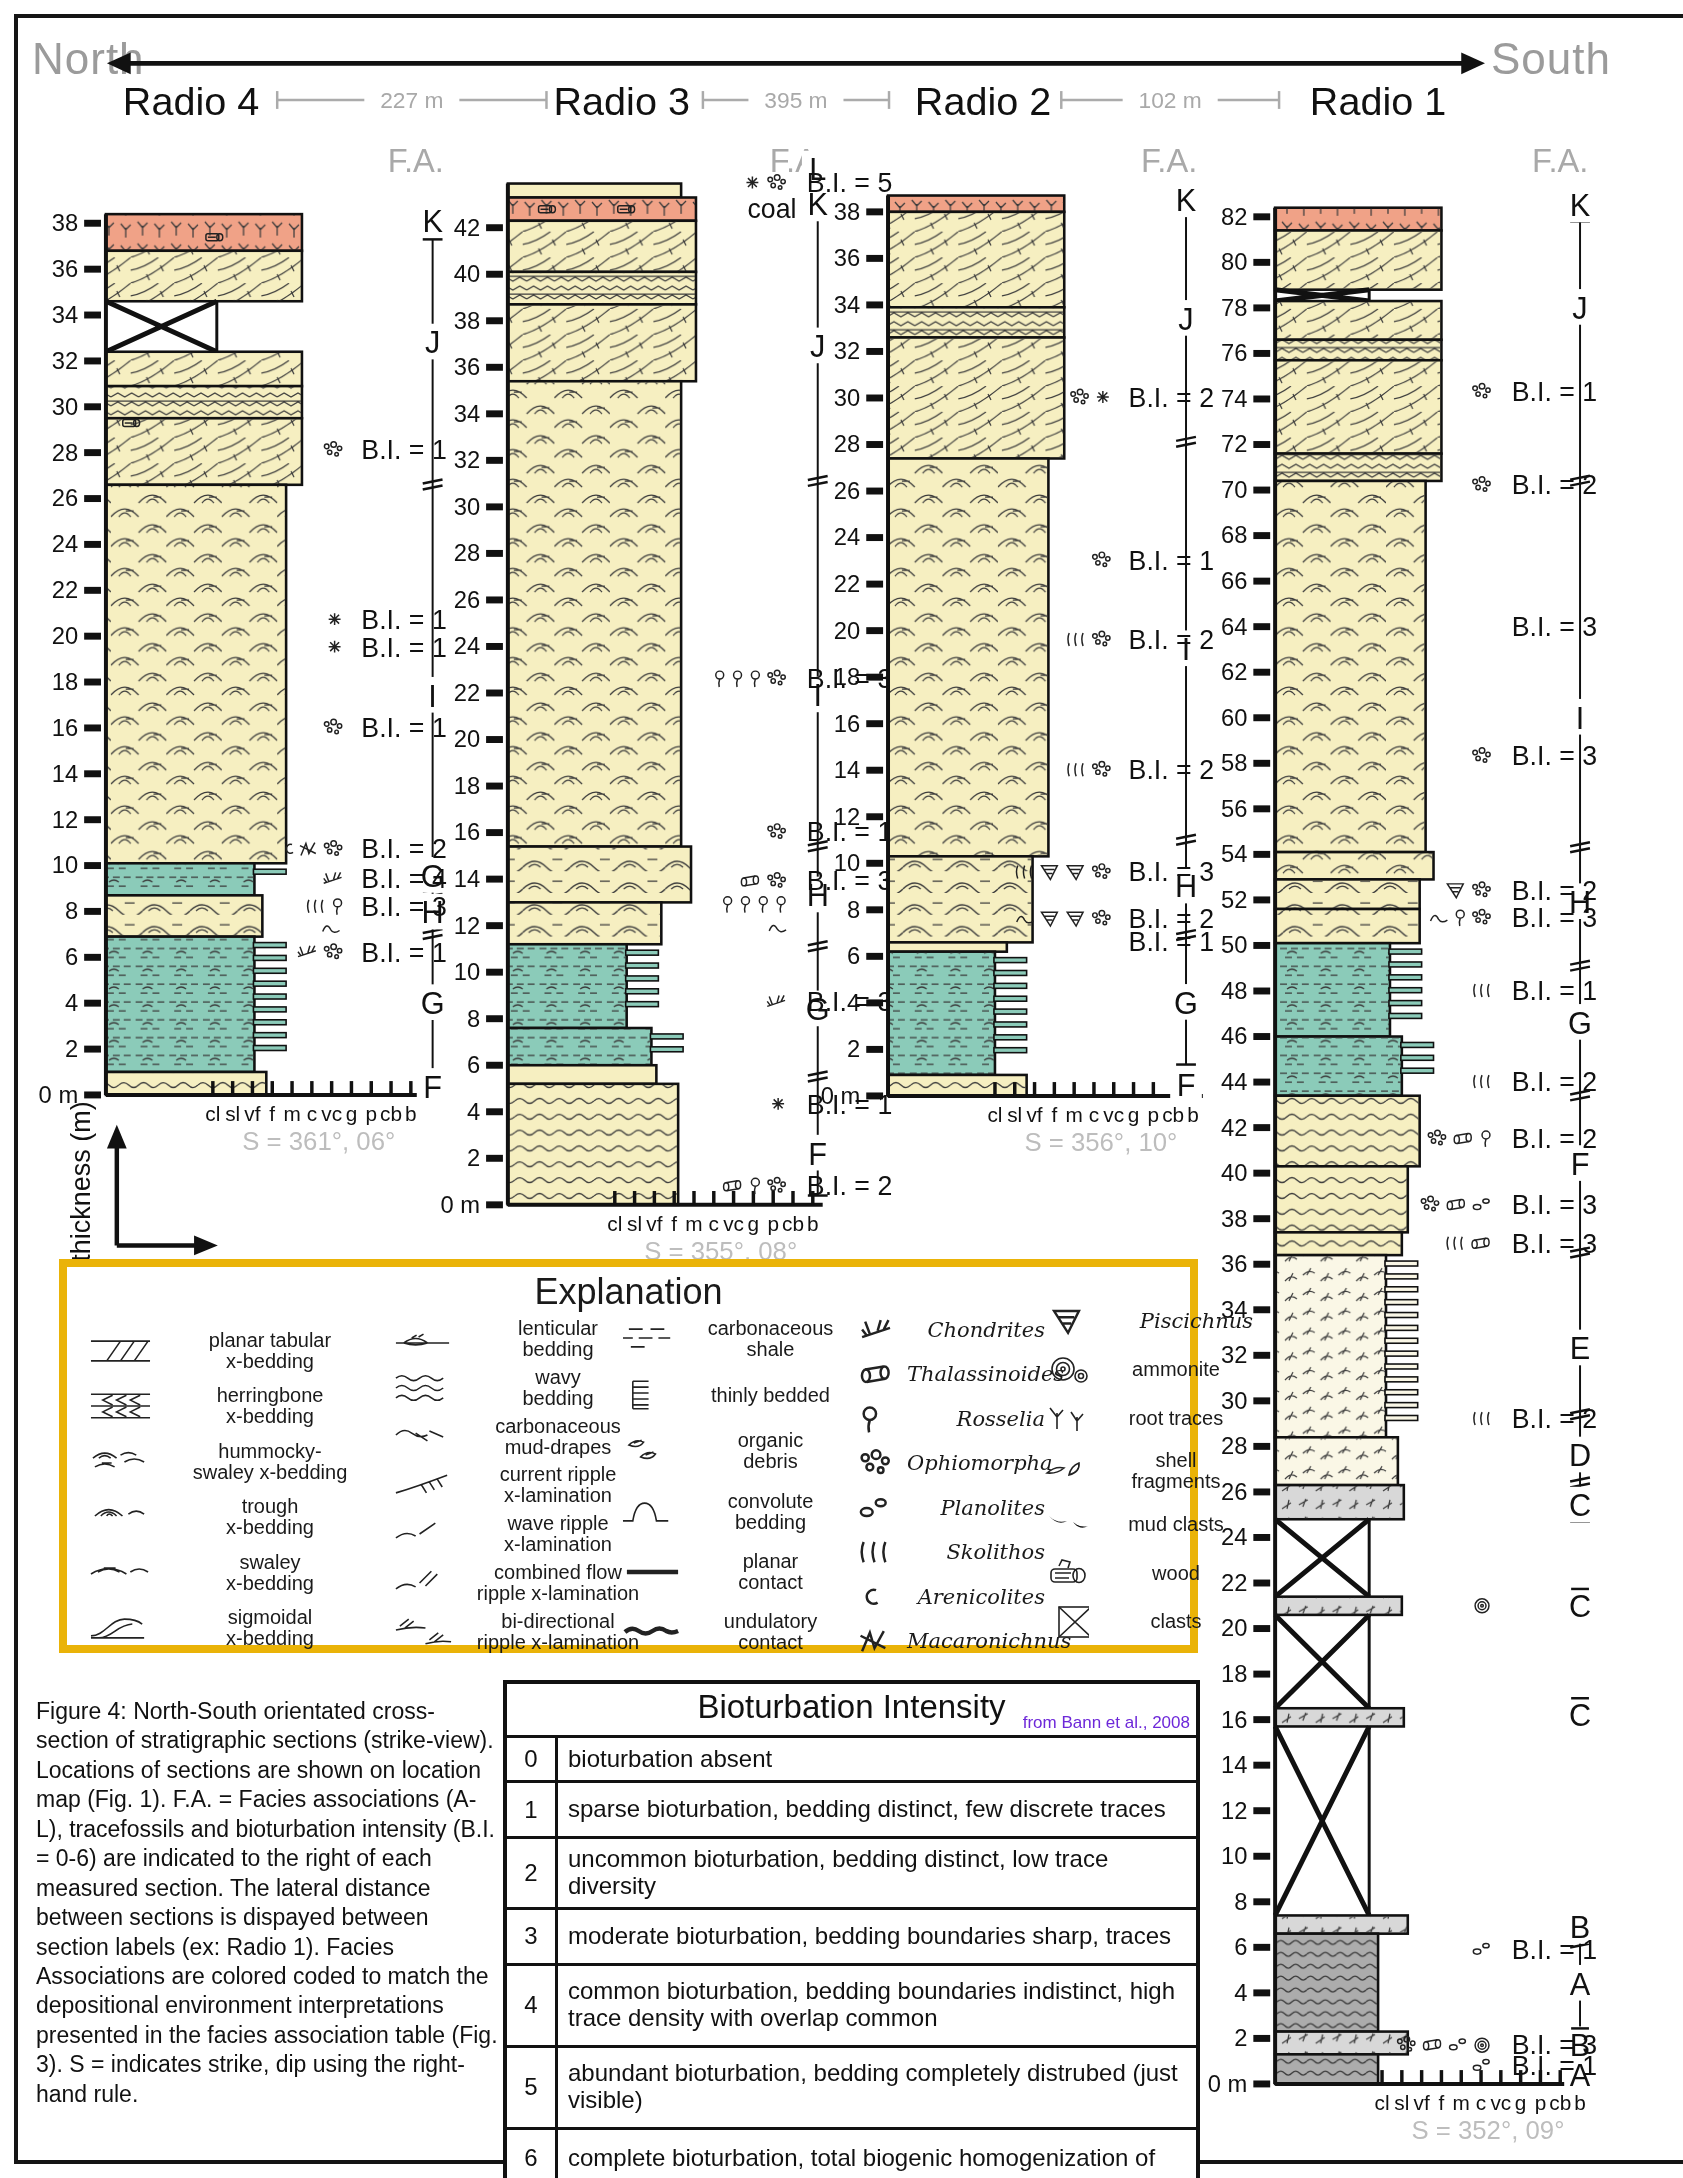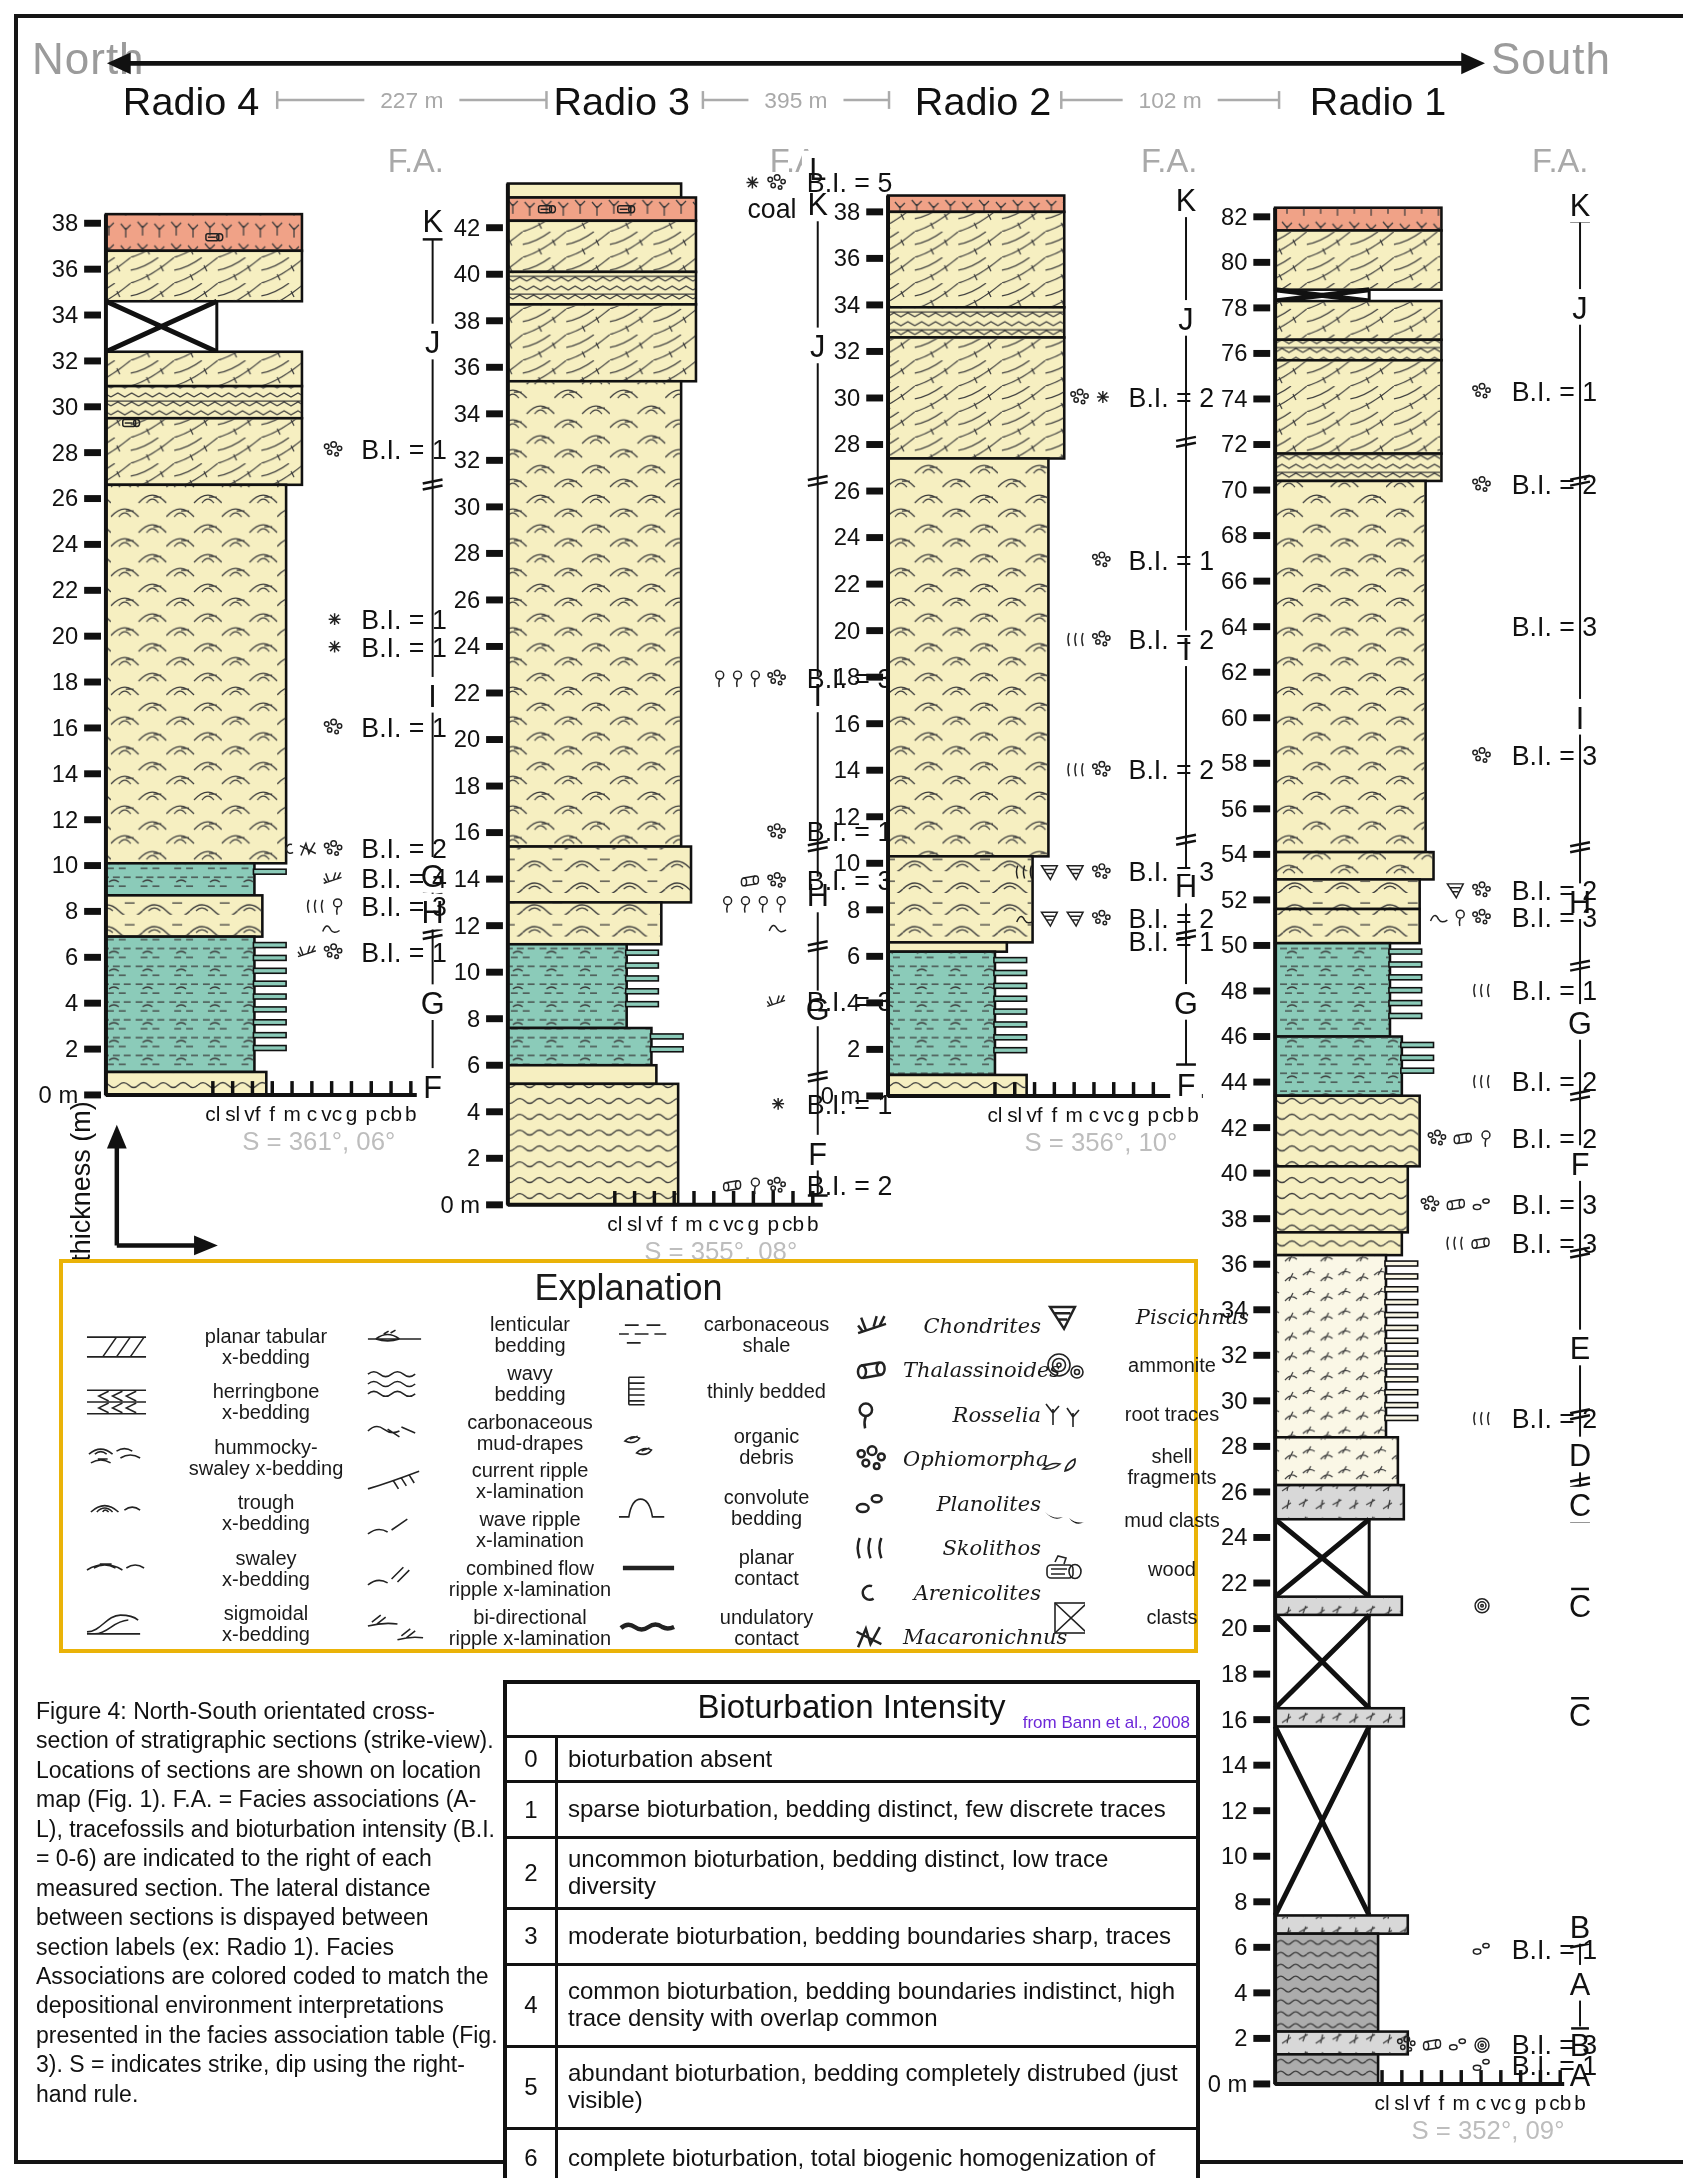--- a/index.html
+++ b/index.html
@@ -5,21 +5,21 @@
   html,body{margin:0;padding:0;background:#fff;}
   .page{position:relative;width:1683px;height:2178px;background:#fff;font-family:"Liberation Sans",sans-serif;overflow:hidden;padding-left:48px;}
   .frame{position:absolute;left:14px;top:14px;right:14px;bottom:14px;border:4px solid #151515;}
   svg text{font-family:"Liberation Sans",sans-serif;}
   .hdr-dir{position:absolute;top:34px;font-size:44px;color:#9b9b9b;letter-spacing:1px;}
   .hdr-north{left:32px;}
   .hdr-south{left:1491px;}
   #strat{position:absolute;left:0;top:0;}
   .rot-label{position:absolute;left:-28px;top:1166px;width:218px;text-align:center;font-size:27px;color:#111;transform:rotate(-90deg);}
   .grain-label{position:absolute;left:117px;top:1255px;font-size:27px;color:#111;}
-  .expl{position:absolute;left:59px;top:1259px;width:1139px;height:394px;border:4px solid #eab308;background:#fff;box-sizing:border-box;}
+  .expl{position:absolute;left:59px;top:1259px;width:1139px;height:394px;border:8px solid #eab308;background:#fff;box-sizing:border-box;}
   .expl-title{position:absolute;left:0;right:0;top:4px;text-align:center;font-size:36px;color:#1a1a1a;}
   .lg-col{position:absolute;display:flex;flex-direction:column;justify-content:space-between;}
   .lg-row{display:flex;align-items:center;gap:10px;}
   .lg-lb{font-size:20px;line-height:1.05;color:#1a1a1a;text-align:center;flex:1;}
   .lg-lb.it{font-style:italic;font-family:"DejaVu Serif",serif;text-align:right;font-size:21px;}
   .lg-ic{flex:0 0 auto;}
   .bit{position:absolute;left:503px;top:1680px;width:697px;border:4px solid #111;background:#fff;box-sizing:border-box;}
   .bit-head{position:relative;border-bottom:3px solid #111;height:51px;}
   .bit-title{position:absolute;left:0;right:0;top:4px;text-align:center;font-size:33px;color:#111;}
   .bit-src{position:absolute;right:6px;bottom:2px;font-size:17px;color:#6d28d9;}
@@ -1172,21 +1172,21 @@
           </div>
           <div class="lg-row">
             <svg class="lg-ic" width="63" height="34" viewBox="0 0 64 34">
               <g stroke="#222" stroke-width="1.6" fill="none">
                 <path d="M2,27 H56 M2,25 C16,25 22,8 36,8 q12,0 18,5 M10,27 C24,27 28,14 44,13"></path>
               </g>
             </svg>
             <div class="lg-lb">sigmoidal<br>x-bedding</div>
           </div>
         </div>
-        <div class="lg-col" style="left: 301px; top: 51px; width: 259px; height: 335px;">
+        <div class="lg-col" style="left: 325px; top: 51px; width: 259px; height: 335px;">
           <div class="lg-row">
             <svg class="lg-ic" width="63" height="34" viewBox="0 0 64 34">
               <g stroke="#222" stroke-width="1.6" fill="none">
                 <path d="M4,21 H58 M12,21 q12,-9 24,0 q-12,4 -24,0 M20,16 l5,-3 M27,15 l5,-3"></path>
               </g>
             </svg>
             <div class="lg-lb">lenticular<br>bedding</div>
           </div>
           <div class="lg-row">
             <svg class="lg-ic" width="63" height="34" viewBox="0 0 64 34">

